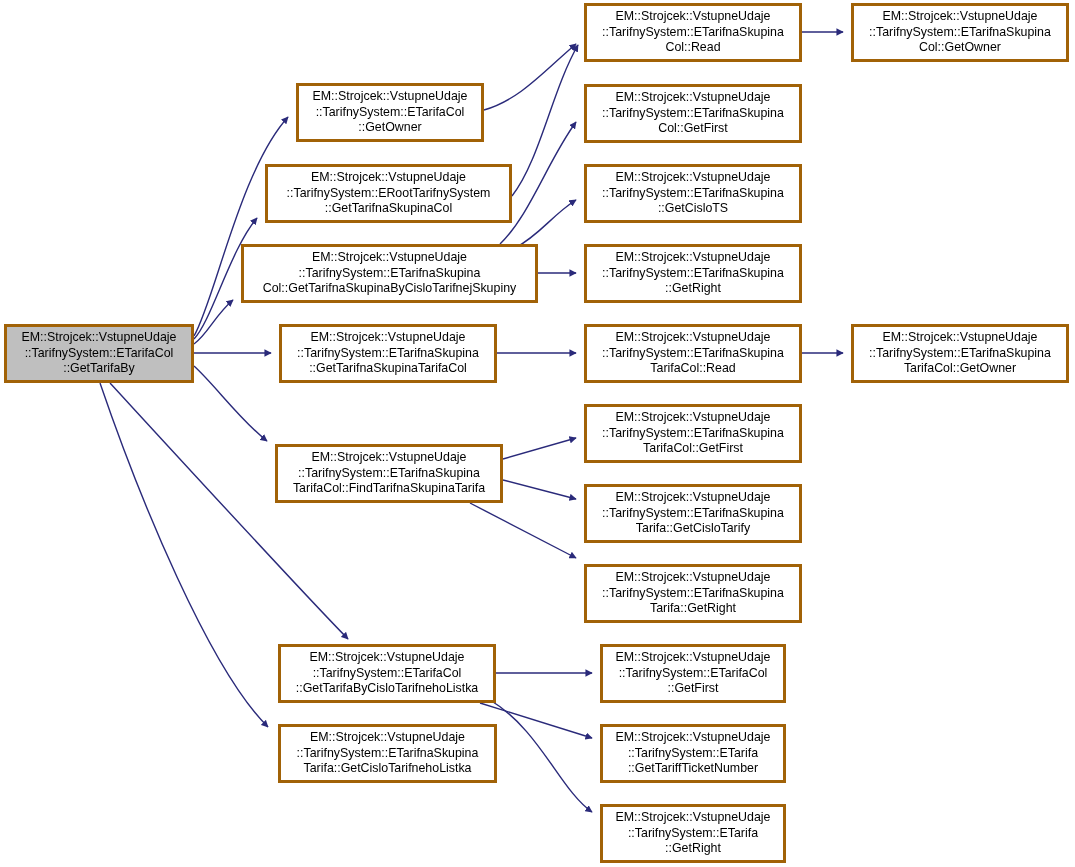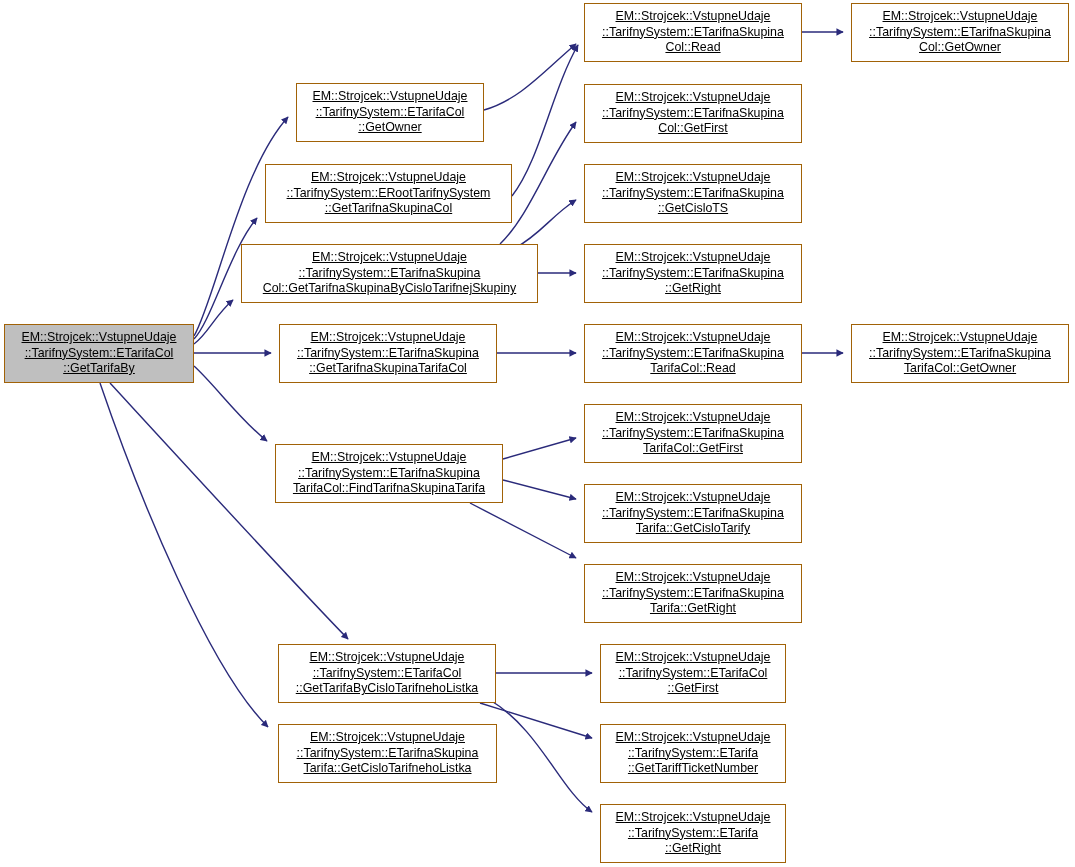--- a/index.html
+++ b/index.html
@@ -20,33 +20,32 @@
     position: absolute;
     left: 0;
     top: 0;
     width: 1075px;
     height: 867px;
     pointer-events: none;
   }
   .node {
     position: absolute;
     box-sizing: border-box;
-    border: 1px solid #a16207;
+    border: 3px solid #a16207;
     background: #ffffff;
     color: #000000;
     display: flex;
     align-items: center;
     justify-content: center;
     text-align: center;
     font-size: 12.4px;
     line-height: 15.5px;
     letter-spacing: 0px;
     white-space: pre-line;
     z-index: 2;
-    text-decoration: underline;
   }
   .node.highlight {
     background: #bfbfbf;
   }
   .node .label {
     display: block;
     width: 100%;
     padding: 0 3px;
     box-sizing: border-box;
   }

